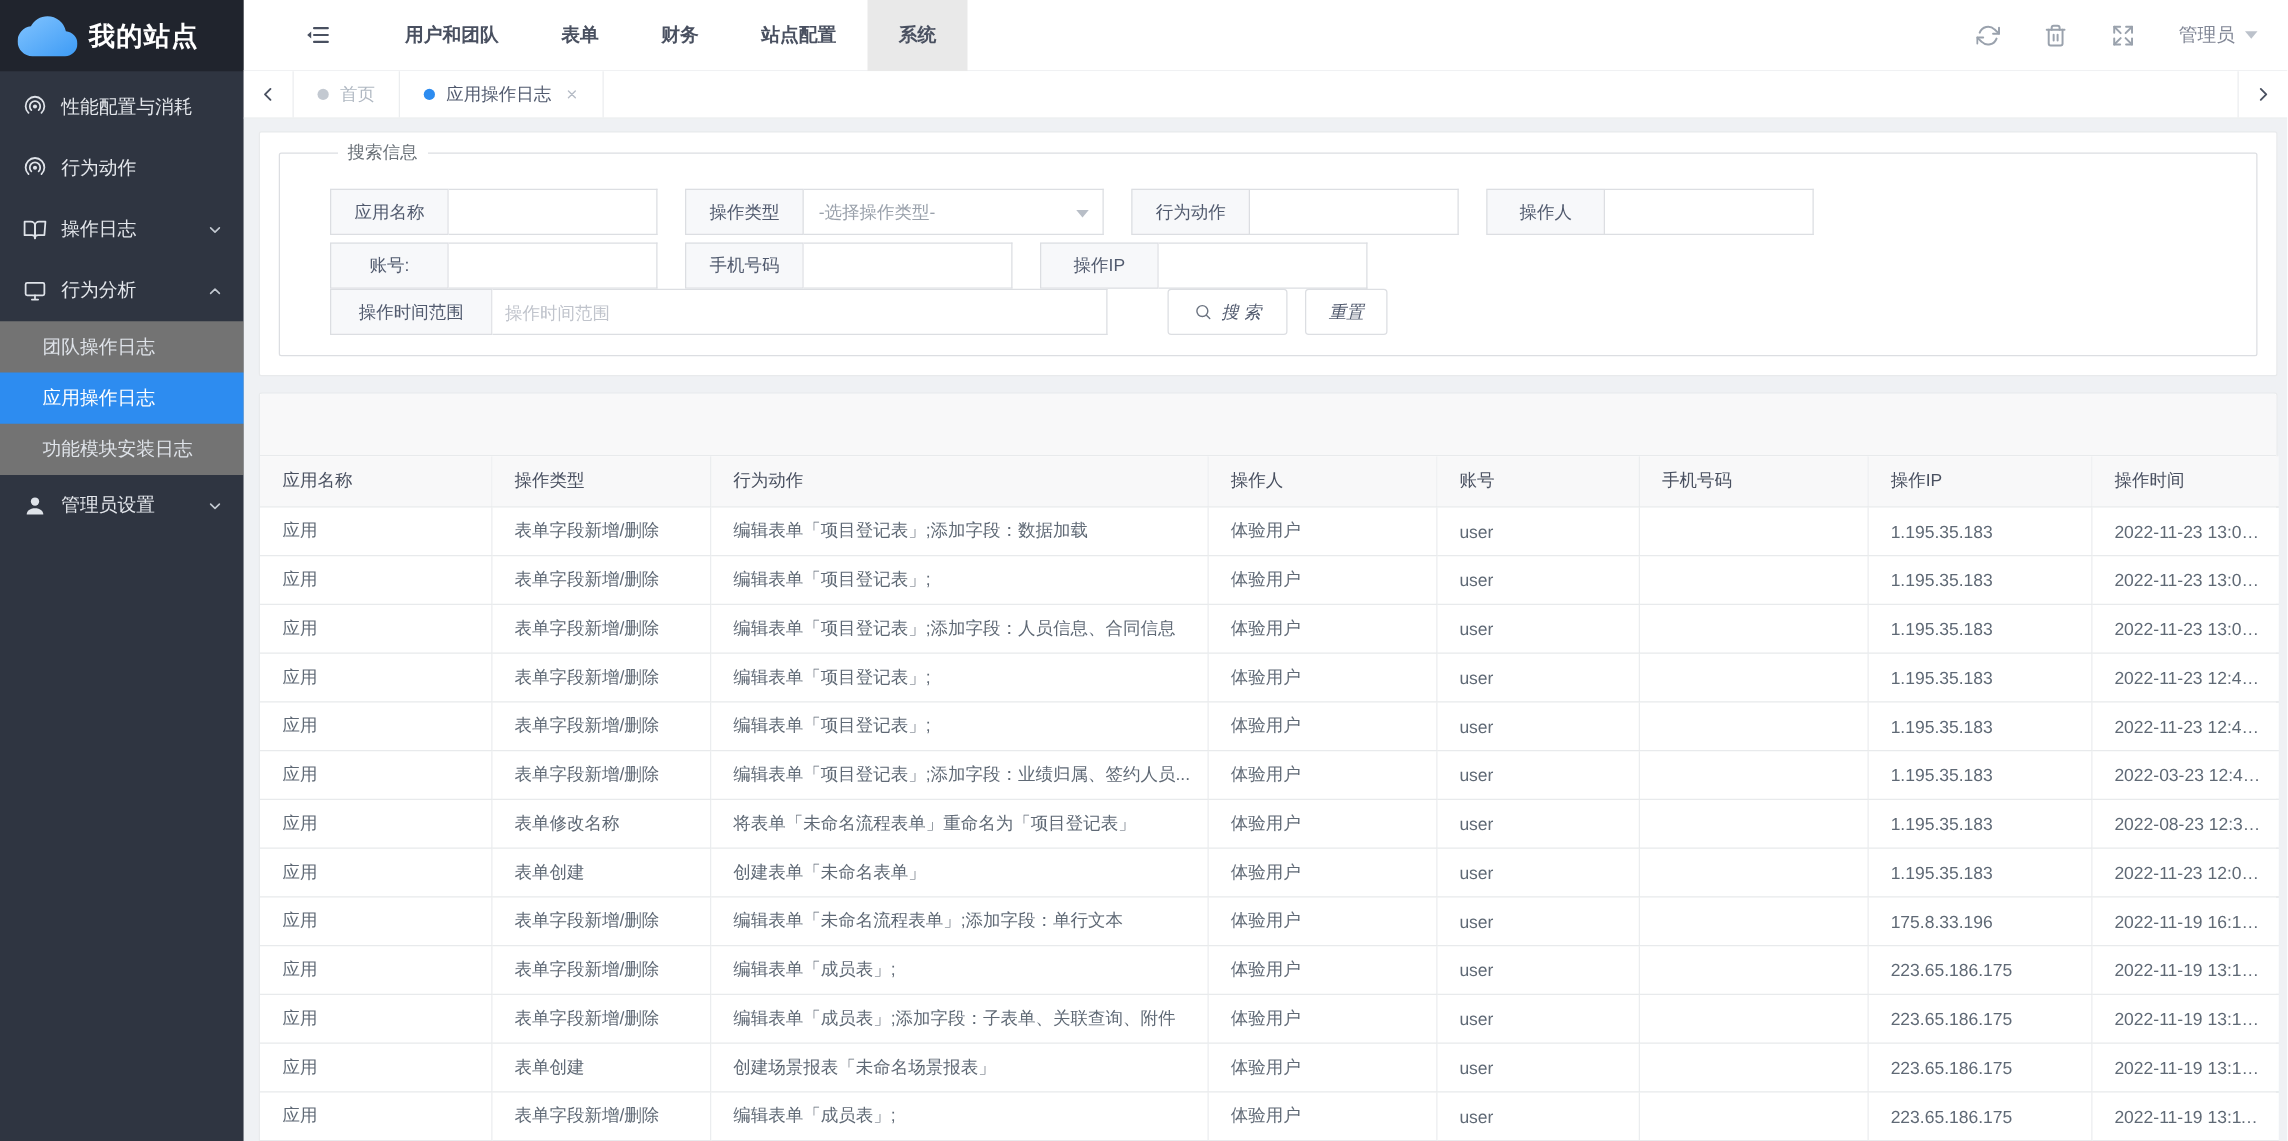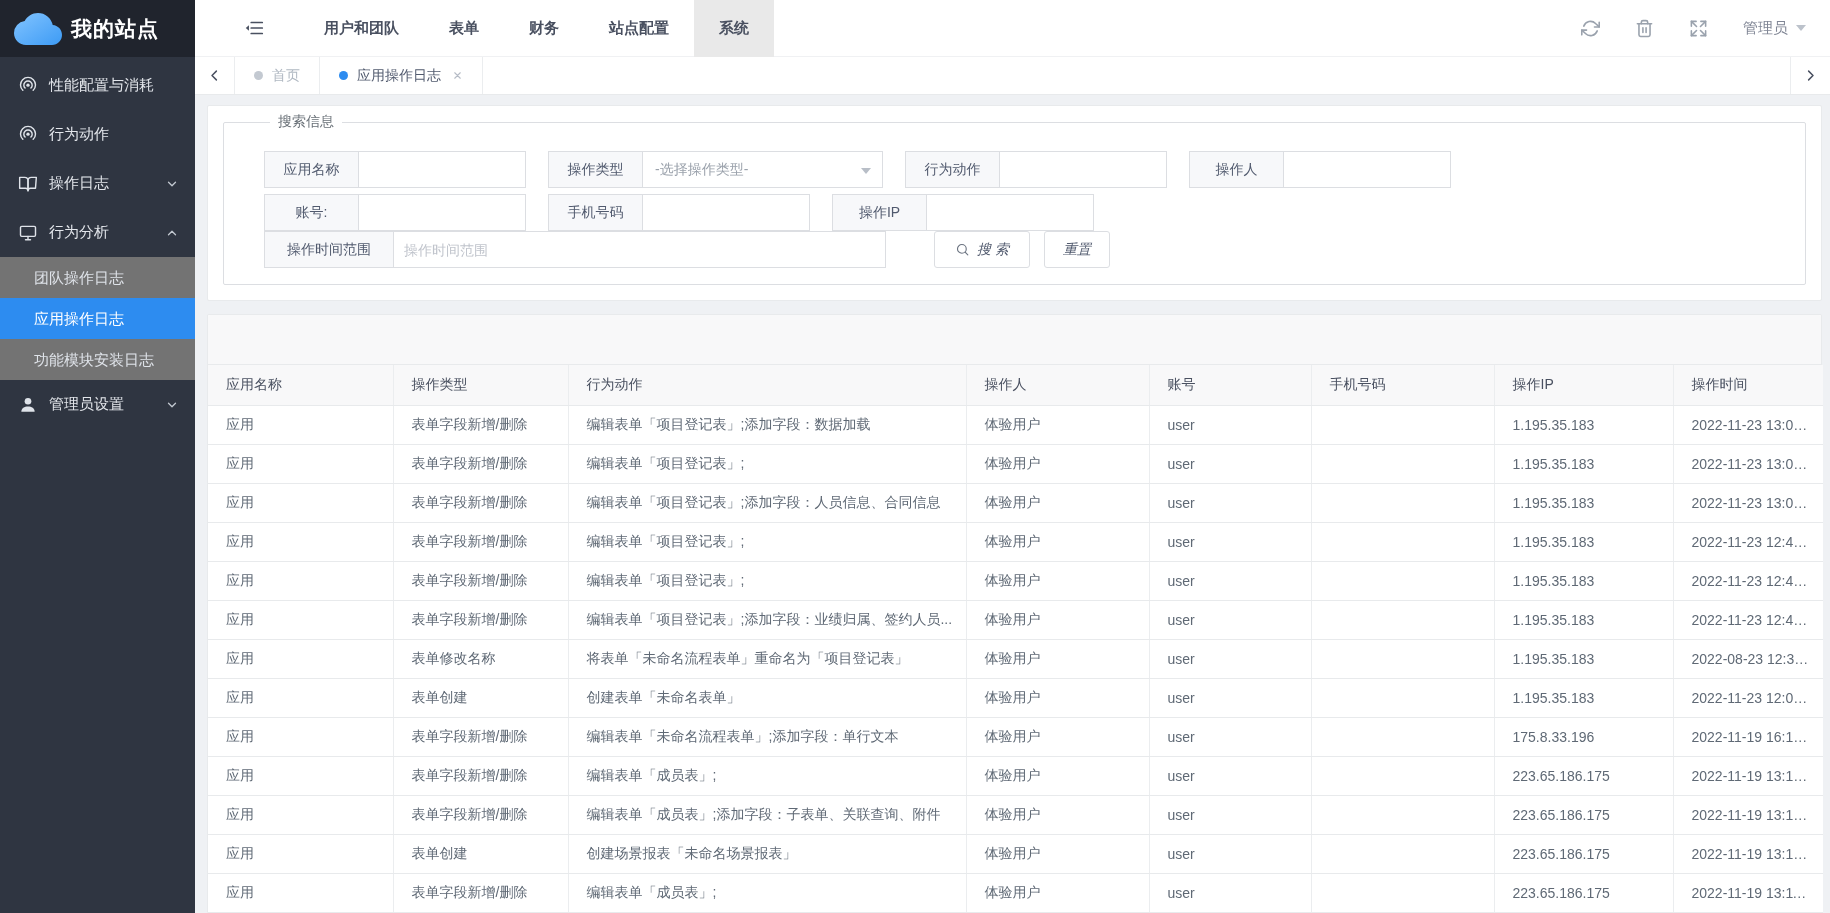--- a/index.html
+++ b/index.html
@@ -397,21 +397,21 @@
                 <td>2022-11-23 12:41:56</td>
               </tr>
               <tr>
                 <td>应用</td>
                 <td>表单字段新增/删除</td>
                 <td>编辑表单「项目登记表」;添加字段：业绩归属、签约人员...</td>
                 <td>体验用户</td>
                 <td>user</td>
                 <td></td>
                 <td>1.195.35.183</td>
-                <td>2022-11-23 12:41:42</td>
+                <td>2022-03-23 12:41:42</td>
               </tr>
               <tr>
                 <td>应用</td>
                 <td>表单修改名称</td>
                 <td>将表单「未命名流程表单」重命名为「项目登记表」</td>
                 <td>体验用户</td>
                 <td>user</td>
                 <td></td>
                 <td>1.195.35.183</td>
                 <td>2022-08-23 12:36:42</td>

